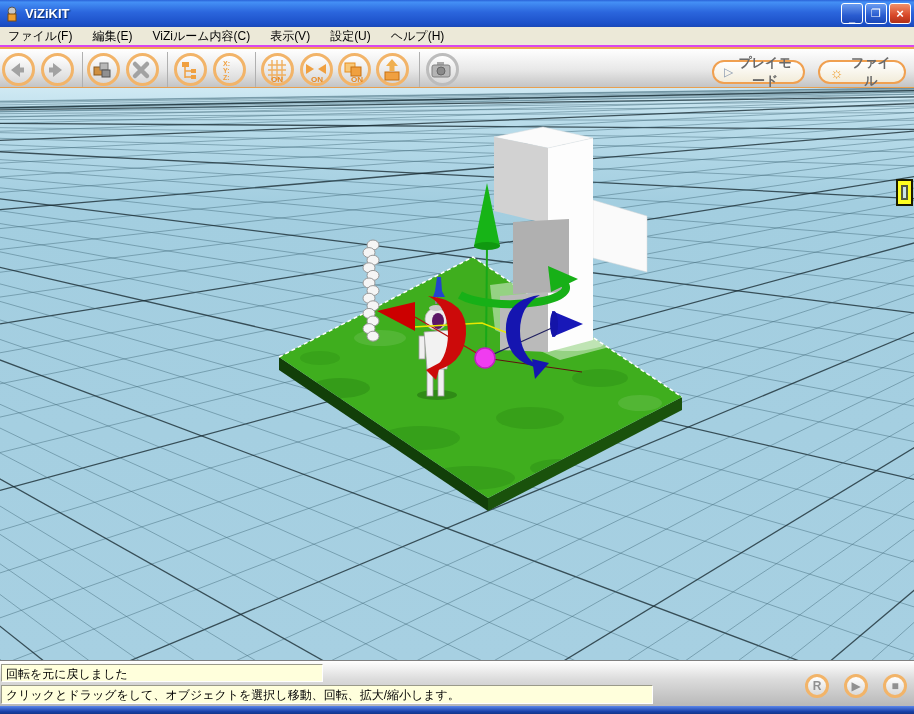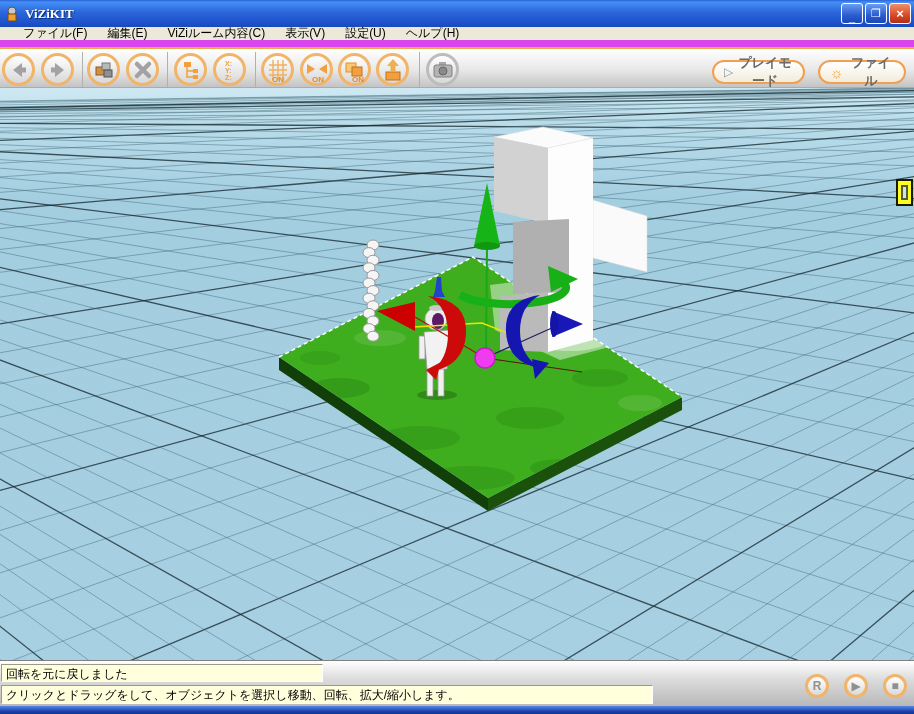--- a/index.html
+++ b/index.html
@@ -4,41 +4,41 @@
 <style>
   html,body{margin:0;padding:0;background:#444;}
   *{box-sizing:border-box;font-family:"Liberation Sans","DejaVu Sans",sans-serif;}
   .window{position:relative;width:914px;height:714px;overflow:hidden;background:#ece9d8;}
 
   
   .titlebar{position:absolute;left:0;top:0;width:914px;height:27px;
     background:linear-gradient(180deg,#2a62d8 0%,#4490f5 8%,#2b66dd 45%,#1c50c8 88%,#1a48b8 100%);
     display:flex;align-items:center;padding:0 4px;}
   .titlebar .apptitle{color:#fff;font-weight:bold;font-size:13px;margin-left:5px;
-    text-shadow:1px 1px 1px #0a2a6a;font-family:Liberation Serif, serif;}
+    text-shadow:1px 1px 1px #0a2a6a;}
   .winbtns{position:absolute;right:3px;top:3px;display:flex;gap:2px;}
   .winbtn{width:22px;height:21px;border-radius:3px;border:1px solid #fff;
     background:linear-gradient(180deg,#6a9cf0,#2a5cd0 60%,#1a48b8);
     color:#fff;font-size:11px;font-weight:bold;display:flex;align-items:center;justify-content:center;
     line-height:1;}
   .winbtn.close{background:linear-gradient(180deg,#f0906a,#d84828 60%,#b03018);font-size:13px;}
   .winbtn.min span{transform:translateY(4px);}
 
   
   .menubar{position:absolute;left:0;top:27px;width:914px;height:20px;background:#ece9d8;
-    border-bottom:7px solid #d946ef;display:flex;align-items:center;font-size:12px;color:#000;padding-left:15px;}
+    border-bottom:2px solid #d946ef;display:flex;align-items:center;font-size:12px;color:#000;}
   .menuitem{padding:2px 8px;margin-right:4px;cursor:default;}
 
   
   .toolbar{position:absolute;left:0;top:47px;width:914px;height:41px;
     background:linear-gradient(180deg,#ffffff,#e8e8e8 55%,#c4c4c4);
     border-top:2px solid #f0a850;border-bottom:1px solid #e8a050;}
   .tbtn{position:absolute;top:4px;width:33px;height:33px;border-radius:50%;
     border:3px solid #f2b469;background:linear-gradient(180deg,#ffffff,#d8d8d8);
-    display:flex;align-items:center;justify-content:center;padding:0;}
+    display:flex;align-items:center;justify-content:flex-start;padding:0;}
   .tbtn.grayring{border-color:#bcbcbc;}
   .tsep{position:absolute;top:3px;width:1px;height:35px;background:#b0b0b0;}
   .pill{position:absolute;top:11px;height:24px;border:2px solid #f0a050;border-radius:13px;
     background:linear-gradient(180deg,#ffffff,#f2ecda);color:#6a6a6a;font-weight:bold;
     font-size:13px;display:flex;align-items:center;justify-content:center;gap:4px;padding:0 10px;}
   .pill .picon{font-size:12px;color:#8a9ab0;}
   .pill .picon.sun{color:#f0a030;font-size:15px;}
 
   
   .viewport{position:absolute;left:0;top:88px;width:914px;height:572px;background:#a3cee0;}

